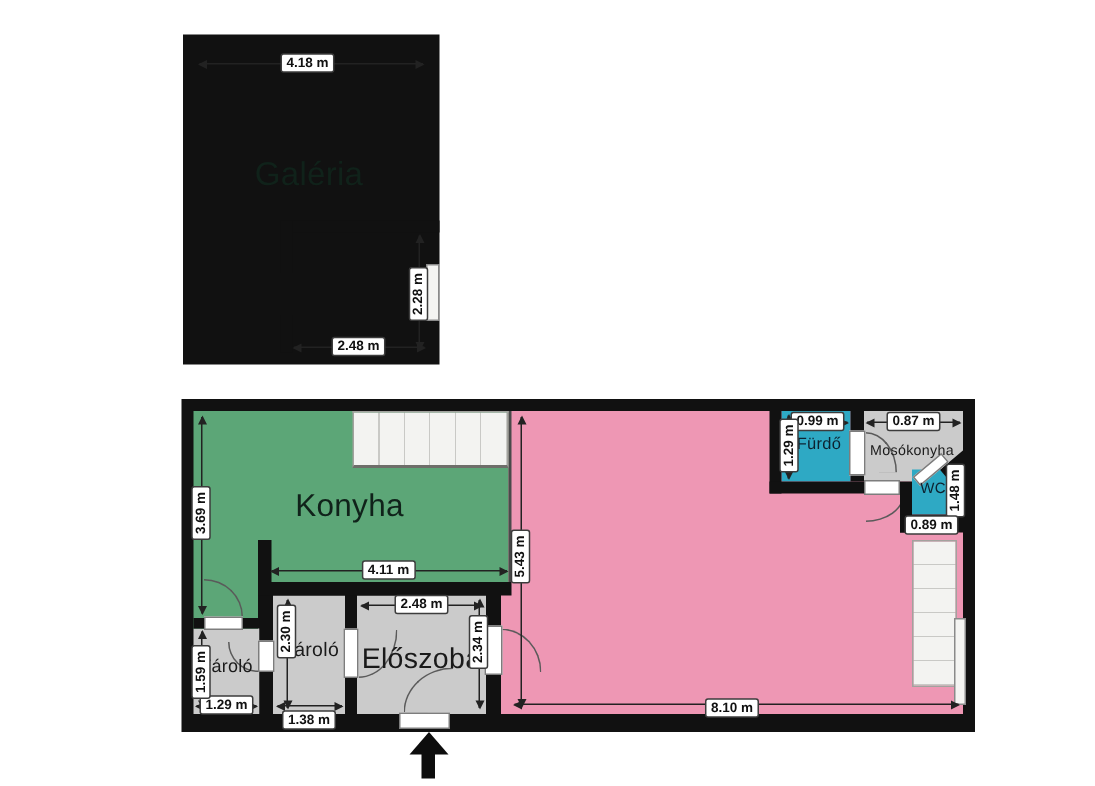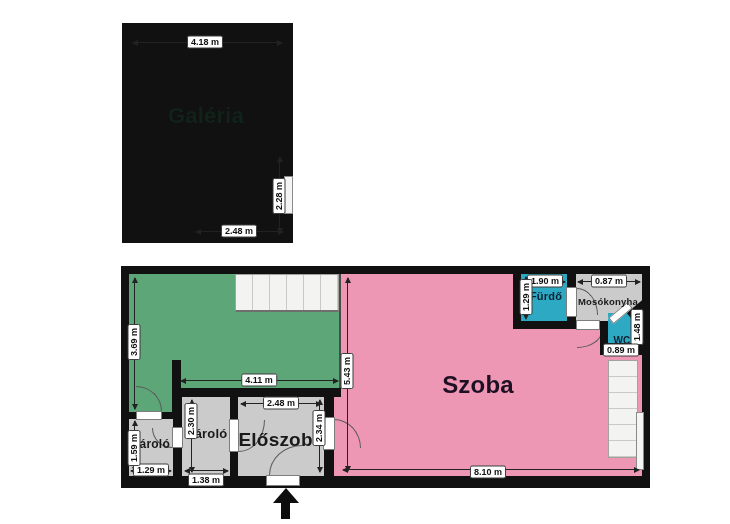--- a/index.html
+++ b/index.html
@@ -12,21 +12,21 @@
   .sep  { position:absolute; background:#4a4a4a; z-index:3; }
   .sill { position:absolute; background:#fff; border:1px solid #7d7d7d; z-index:14; box-sizing:border-box; }
   .win  { position:absolute; background:#f4f4f2; border:1px solid #8a8a8a; z-index:15; box-sizing:border-box; }
   .arc  { position:absolute; z-index:8; box-sizing:border-box; }
   .stairs { position:absolute; z-index:5; box-sizing:border-box; border:1px solid #a2a29e; }
   .stairs.v { background:repeating-linear-gradient(to right, var(--stairs) 0 16px, #c9c9c6 16px 17px); border-bottom:2px solid #6e6e6a; }
   .stairs.v.narrow { background:repeating-linear-gradient(to right, var(--stairs) 0 9px, #c9c9c6 9px 10px); }
   .stairs.h { background:repeating-linear-gradient(to bottom, var(--stairs) 0 15px, #c9c9c6 15px 16px); }
   .rlabel {
     position:absolute; z-index:25; transform:translate(-50%,-50%);
-    font-weight:bold; color:#10221a; white-space:nowrap; letter-spacing:0.2px;
+    font-weight:normal; color:#10221a; white-space:nowrap; letter-spacing:0.2px;
   }
   .pill {
     position:absolute; z-index:30; transform:translate(-50%,-50%);
     background:#fff; border:1px solid #3c3c3c; border-radius:2px;
     font-size:9px; font-weight:bold; line-height:11px; padding:0 3px;
     color:#111; white-space:nowrap;
   }
   .pill.rot { transform:translate(-50%,-50%) rotate(-90deg); }
   .dline-h { position:absolute; height:0; border-top:1px solid #222; z-index:20; }
   .dline-h::before { content:""; position:absolute; left:-1px; top:-3.5px; width:0; height:0;
@@ -133,30 +133,30 @@
   <div class="pill rot" style="left:134px;top:342px;">3.69 m</div>
   <div class="pill" style="left:259px;top:380px;">4.11 m</div>
   <div class="pill rot" style="left:347px;top:371px;">5.43 m</div>
   <div class="pill" style="left:488px;top:472px;">8.10 m</div>
   <div class="pill" style="left:281px;top:403px;">2.48 m</div>
   <div class="pill rot" style="left:319px;top:428px;">2.34 m</div>
   <div class="pill rot" style="left:191px;top:421px;">2.30 m</div>
   <div class="pill" style="left:206px;top:470px;margin-top:10px;">1.38 m</div>
   <div class="pill" style="left:151px;top:470px;">1.29 m</div>
   <div class="pill rot" style="left:134px;top:448px;">1.59 m</div>
-  <div class="pill" style="left:545px;top:281px;">1.90 m</div>
+  <div class="pill" style="left:545px;top:281px;">0.99 m</div>
   <div class="pill rot" style="left:526px;top:297px;">1.29 m</div>
   <div class="pill" style="left:609px;top:281px;">0.87 m</div>
   <div class="pill rot" style="left:637px;top:327px;">1.48 m</div>
   <div class="pill" style="left:621px;top:350px;">0.89 m</div>
 
-  <div class="rlabel" style="left:478px;top:385px;font-size:24px;color:#1c1022;">Szoba</div>
+  <div class="rlabel" style="left:233px;top:338px;font-size:21px;">Konyha</div>
   <div class="rlabel" style="left:281px;top:440px;font-size:19px;color:#1a1a1a;">Előszoba</div>
   <div class="rlabel" style="left:151px;top:444px;font-size:12px;color:#1a1a1a;">Tároló</div>
   <div class="rlabel" style="left:207px;top:433px;font-size:13px;color:#1a1a1a;">Tároló</div>
   <div class="rlabel" style="left:546px;top:296px;font-size:11px;color:#0d2230;">Fürdő</div>
   <div class="rlabel" style="left:608px;top:301px;font-size:9.5px;color:#1a1a1a;text-align:center;">Mosókonyha</div>
-  <div class="rlabel" style="left:622px;top:326px;font-size:10px;color:#0d2230;margin-top:14px;">WC</div>
+  <div class="rlabel" style="left:622px;top:326px;font-size:10px;color:#0d2230;">WC</div>
 
   <div class="arrow-head" style="left:273px;top:488px;"></div>
   <div class="arrow-shaft" style="left:281px;top:502px;width:9px;height:17px;"></div>
 
 </div>
 
 </body></html>

